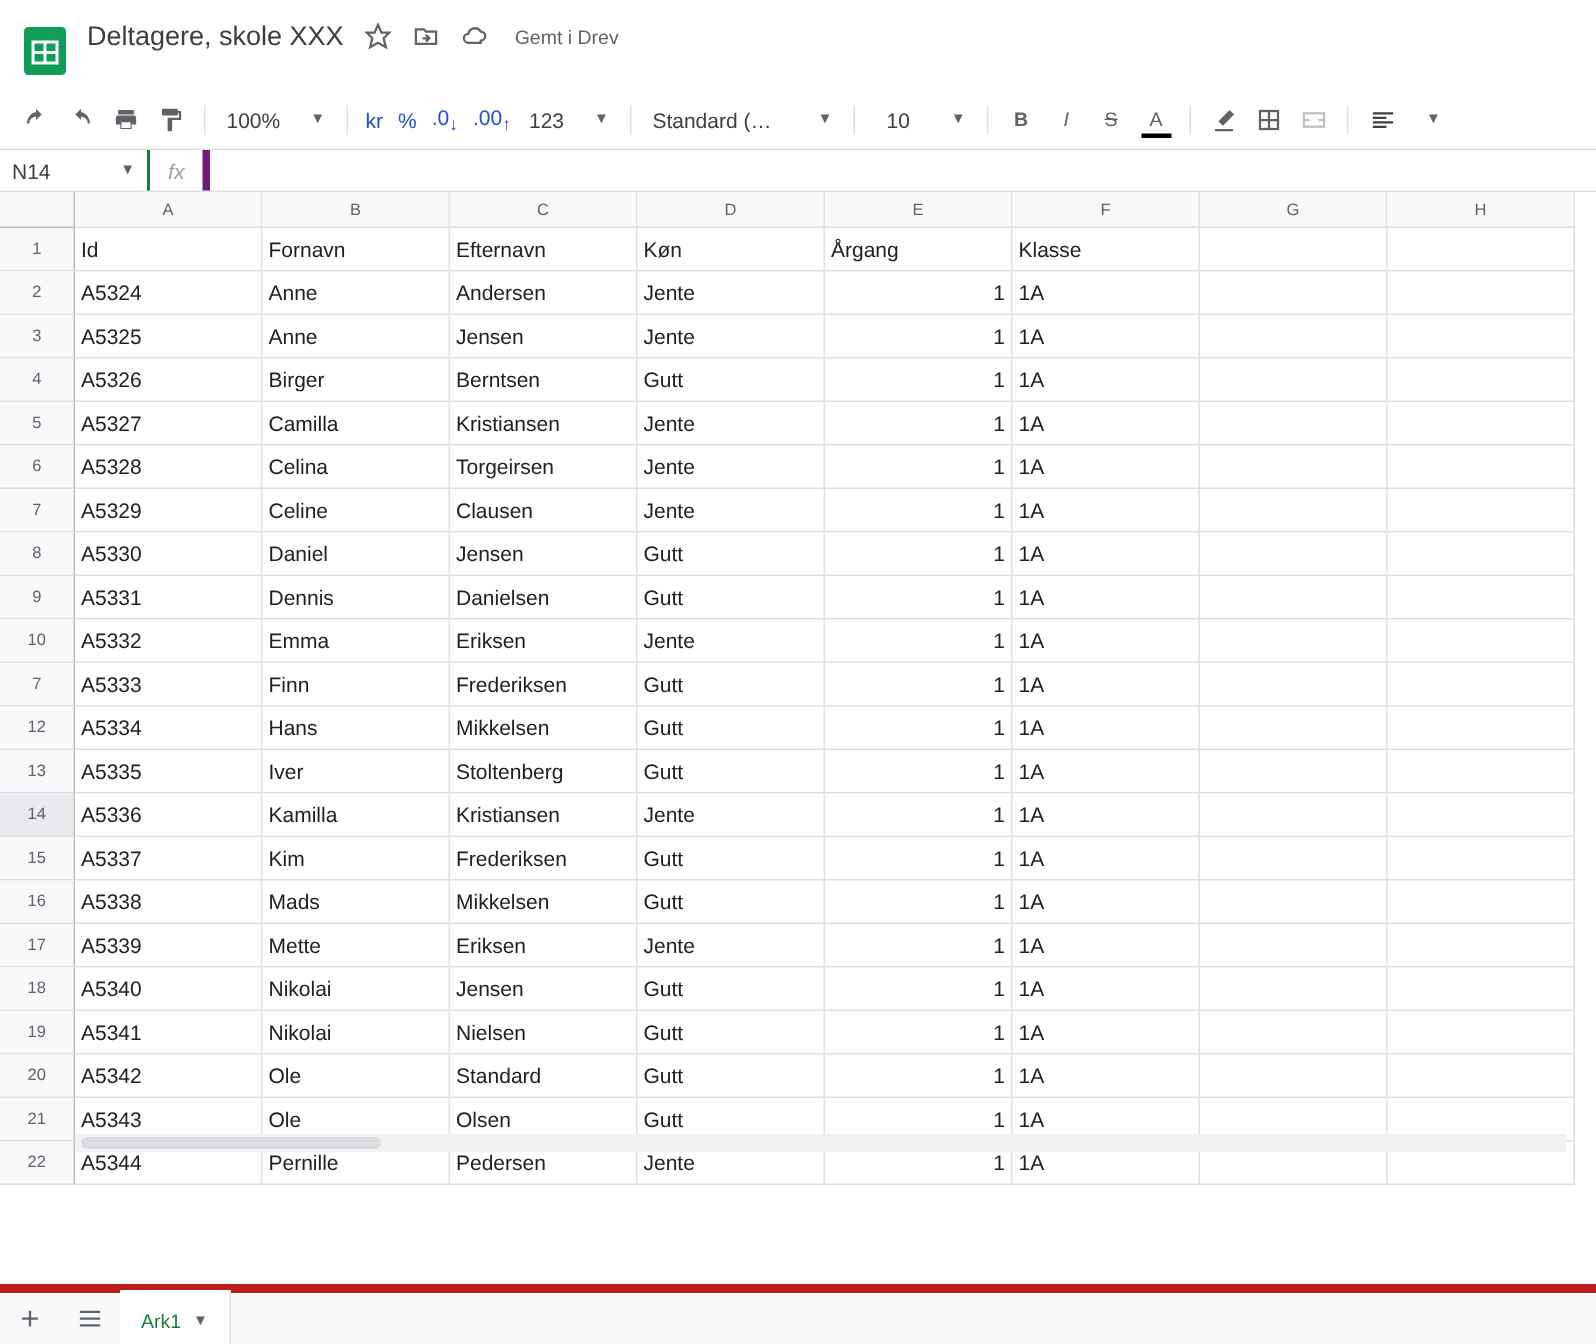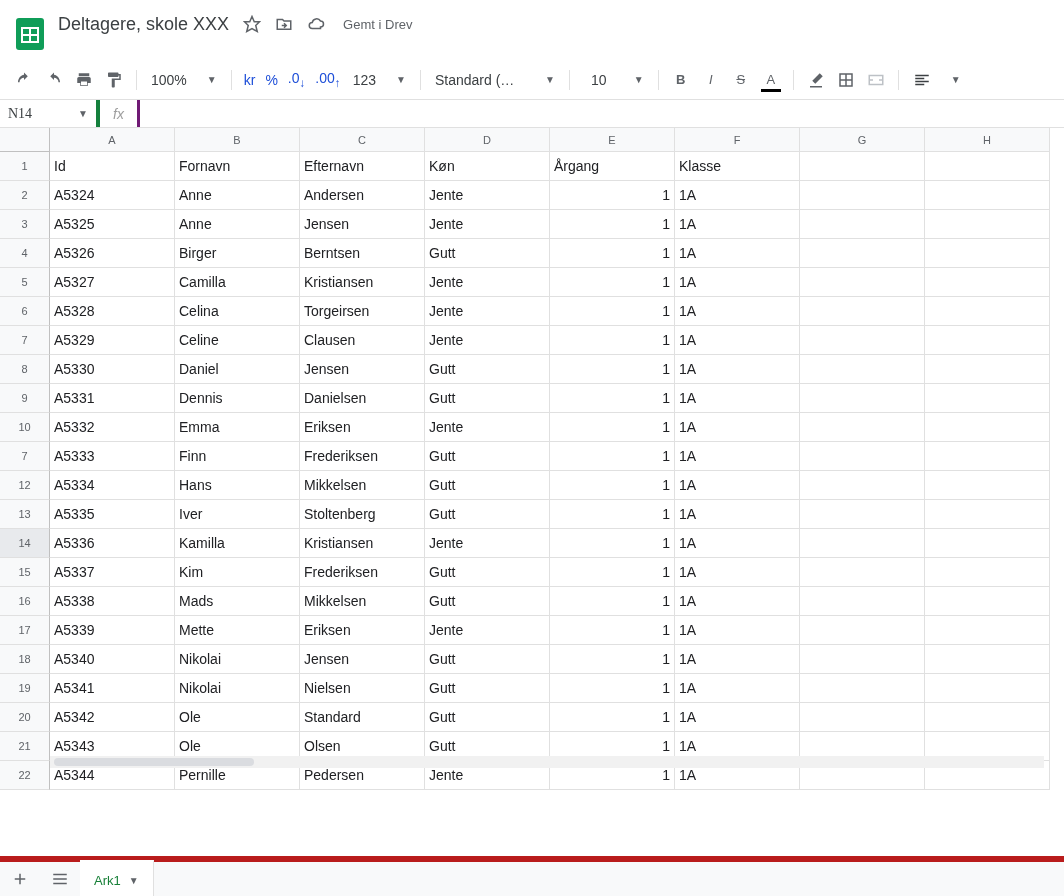--- a/index.html
+++ b/index.html
@@ -23,23 +23,23 @@
   .tb-btn svg { width: 18px; height: 18px; }
   .tb-sep { width: 1px; height: 20px; background: #e0e0e0; margin: 0 6px; }
   .tb-select { display: flex; align-items: center; padding: 0 6px; height: 24px; color: #3c4043; cursor: pointer; font-size: 14px; gap: 20px; }
   .tb-select .arrow { font-size: 10px; color: #5f6368; }
   .tb-text { font-size: 14px; color: #1d4ed8; padding: 0 4px; }
   .font-name { width: 90px; overflow: hidden; text-overflow: ellipsis; white-space: nowrap; }
   .text-color-btn { position: relative; }
   .color-bar { position: absolute; bottom: 2px; left: 4px; right: 4px; height: 3px; background: #000; }
   
   .formula-bar { display: flex; align-items: center; height: 28px; border-bottom: 1px solid #e0e0e0; }
-  .name-box { width: 100px; padding: 0 8px; font-size: 14px; color: #3c4043; display: flex; align-items: center; justify-content: space-between; border-right: 4px solid #15803d; height: 100%; font-family: Liberation Serif, serif; }
+  .name-box { width: 100px; padding: 0 8px; font-size: 14px; color: #3c4043; display: flex; align-items: center; justify-content: space-between; border-right: 2px solid #15803d; height: 100%; }
   .name-box .arrow { font-size: 10px; color: #5f6368; }
-  .fx { width: 40px; text-align: center; font-style: italic; color: #9e9e9e; font-size: 14px; border-right: 3px solid #701a75; height: 100%; display: flex; align-items: center; justify-content: center; }
+  .fx { width: 40px; text-align: center; font-style: italic; color: #9e9e9e; font-size: 14px; border-right: 5px solid #701a75; height: 100%; display: flex; align-items: center; justify-content: center; }
   .formula-input { flex: 1; padding: 0 8px; height: 100%; }
   
   .grid-container { position: relative; overflow: hidden; height: 680px; }
   .grid { display: grid; grid-template-columns: 50px 125px 125px 125px 125px 125px 125px 125px 125px; }
   .col-header { background: #f8f9fa; border-right: 1px solid #e0e0e0; border-bottom: 1px solid #e0e0e0; height: 24px; display: flex; align-items: center; justify-content: center; font-size: 11px; color: #5f6368; cursor: pointer; }
   .col-header:first-child { border-right: 1px solid #c0c0c0; }
   .row-header { background: #f8f9fa; border-right: 1px solid #c0c0c0; border-bottom: 1px solid #e0e0e0; height: 29px; display: flex; align-items: center; justify-content: center; font-size: 11px; color: #5f6368; cursor: pointer; }
   .row-header.highlighted { background: #e8eaed; }
   .cell { border-right: 1px solid #e0e0e0; border-bottom: 1px solid #e0e0e0; height: 29px; padding: 0 4px; display: flex; align-items: center; font-size: 14px; color: #202124; overflow: hidden; white-space: nowrap; cursor: cell; }
   .cell.num { justify-content: flex-end; }

